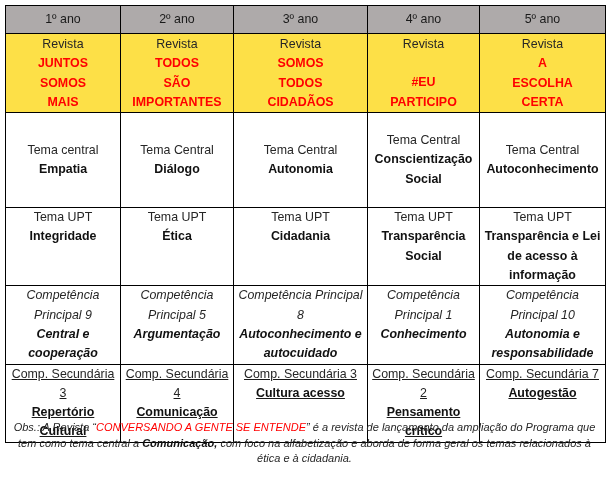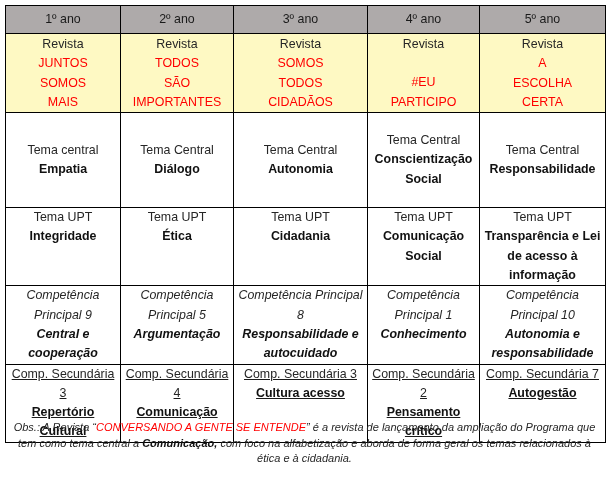--- a/index.html
+++ b/index.html
@@ -5,26 +5,26 @@
     html, body { margin: 0; padding: 0; background: #ffffff; }
     body { width: 609px; height: 484px; position: relative; overflow: hidden;
            font-family: "Liberation Sans", "DejaVu Sans", sans-serif; color: #1a1a1a; }
     table.grid { position: absolute; left: 5px; top: 5px; width: 600px;
                  border-collapse: collapse; table-layout: fixed; }
     table.grid td, table.grid th { border: 1px solid #000; text-align: center;
                  vertical-align: top; padding: 0 2px; font-size: 12.4px; line-height: 19.3px;
                  overflow: hidden; }
     table.grid th { background: #aeaaaa; font-weight: normal; height: 27px;
                  vertical-align: middle; border-width: 1.5px; }
-    tr.revista td { background: #fef9c3; height: 76px; padding-top: 1px; }
+    tr.revista td { background: #fde047; height: 76px; padding-top: 1px; }
     tr.r-central td { height: 76px; vertical-align: middle; }
     tr.r-upt td { height: 76px; }
     tr.r-comp td { height: 77px; font-style: italic; }
     tr.r-sec td { height: 76px; text-decoration: underline; }
-    .red { color: #ff0000; font-weight: normal; display: block; }
+    .red { color: #ff0000; font-weight: bold; display: block; }
     .lbl { display: block; color: #262626; }
     .val { display: block; font-weight: bold; color: #111; }
     .note { position: absolute; left: 10px; top: 420px; width: 589px; text-align: center;
             font-style: italic; font-size: 11px; line-height: 15.6px; color: #262626; }
     .note .quote-red { color: #ff0000; }
     .note b { font-weight: bold; color: #111; }
   </style>
 </head>
 <body>
 
@@ -88,57 +88,57 @@
     <td>
       <span class="lbl">Tema Central</span>
       <span class="val">Autonomia</span>
     </td>
     <td style="vertical-align:top;padding-top:18px">
       <span class="lbl">Tema Central</span>
       <span class="val">Conscientização Social</span>
     </td>
     <td>
       <span class="lbl">Tema Central</span>
-      <span class="val">Responsabilidade</span>
+      <span class="val">Autoconhecimento</span>
     </td>
   </tr>
   <tr class="r-upt">
     <td>
       <span class="lbl">Tema UPT</span>
       <span class="val">Integridade</span>
     </td>
     <td>
       <span class="lbl">Tema UPT</span>
       <span class="val">Ética</span>
     </td>
     <td>
       <span class="lbl">Tema UPT</span>
       <span class="val">Cidadania</span>
     </td>
     <td>
       <span class="lbl">Tema UPT</span>
-      <span class="val">Comunicação Social</span>
+      <span class="val">Transparência Social</span>
     </td>
     <td>
       <span class="lbl">Tema UPT</span>
       <span class="val">Transparência e Lei de acesso à informação</span>
     </td>
   </tr>
   <tr class="r-comp">
     <td>
       <span class="lbl">Competência Principal 9</span>
       <span class="val">Central e cooperação</span>
     </td>
     <td>
       <span class="lbl">Competência Principal 5</span>
       <span class="val">Argumentação</span>
     </td>
     <td>
       <span class="lbl">Competência Principal 8</span>
-      <span class="val">Responsabilidade e autocuidado</span>
+      <span class="val">Autoconhecimento e autocuidado</span>
     </td>
     <td>
       <span class="lbl">Competência Principal 1</span>
       <span class="val">Conhecimento</span>
     </td>
     <td>
       <span class="lbl">Competência Principal 10</span>
       <span class="val">Autonomia e responsabilidade</span>
     </td>
   </tr>

